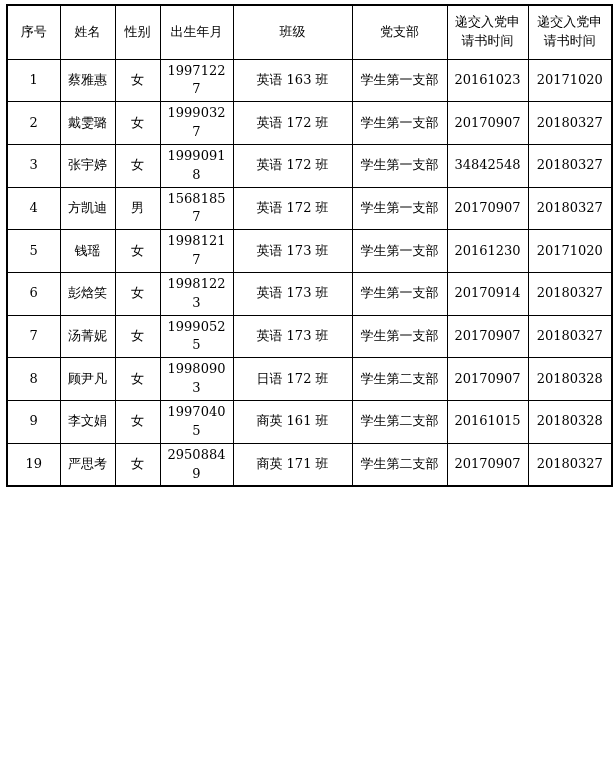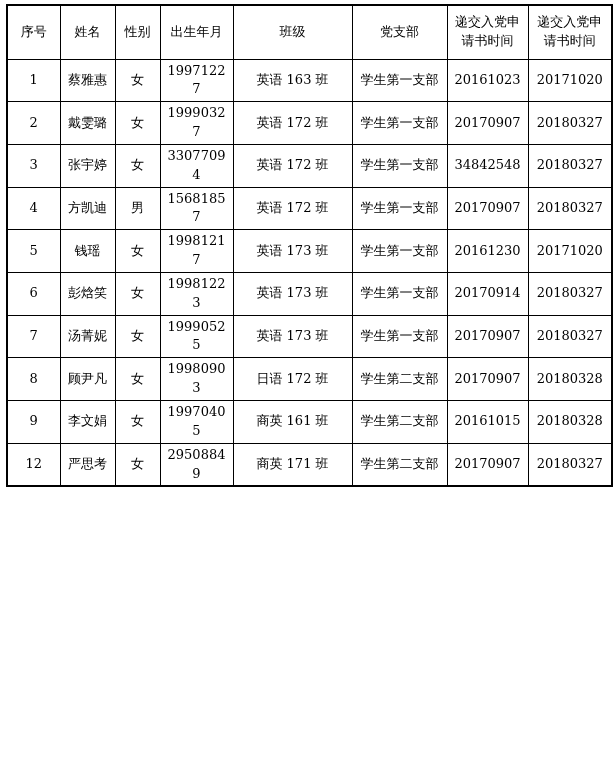--- a/index.html
+++ b/index.html
@@ -83,21 +83,21 @@
           <td>19990327</td>
           <td>英语 172 班</td>
           <td>学生第一支部</td>
           <td>20170907</td>
           <td>20180327</td>
         </tr>
         <tr>
           <td>3</td>
           <td>张宇婷</td>
           <td>女</td>
-          <td>33077094</td>
+          <td>19990918</td>
           <td>英语 172 班</td>
           <td>学生第一支部</td>
           <td>34842548</td>
           <td>20180327</td>
         </tr>
         <tr>
           <td>4</td>
           <td>方凯迪</td>
           <td>男</td>
           <td>15681857</td>
@@ -150,21 +150,21 @@
           <td>9</td>
           <td>李文娟</td>
           <td>女</td>
           <td>19970405</td>
           <td>商英 161 班</td>
           <td>学生第二支部</td>
           <td>20161015</td>
           <td>20180328</td>
         </tr>
         <tr>
-          <td>12</td>
+          <td>19</td>
           <td>严思考</td>
           <td>女</td>
           <td>29508849</td>
           <td>商英 171 班</td>
           <td>学生第二支部</td>
           <td>20170907</td>
           <td>20180327</td>
         </tr>
       </tbody>
   </table>

